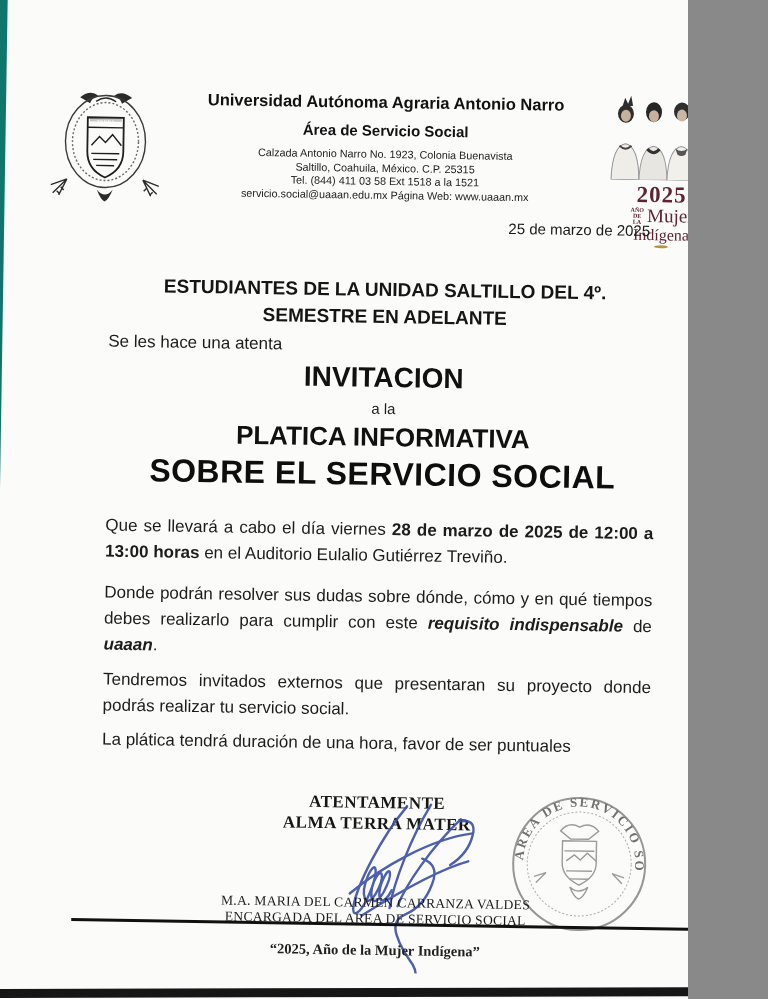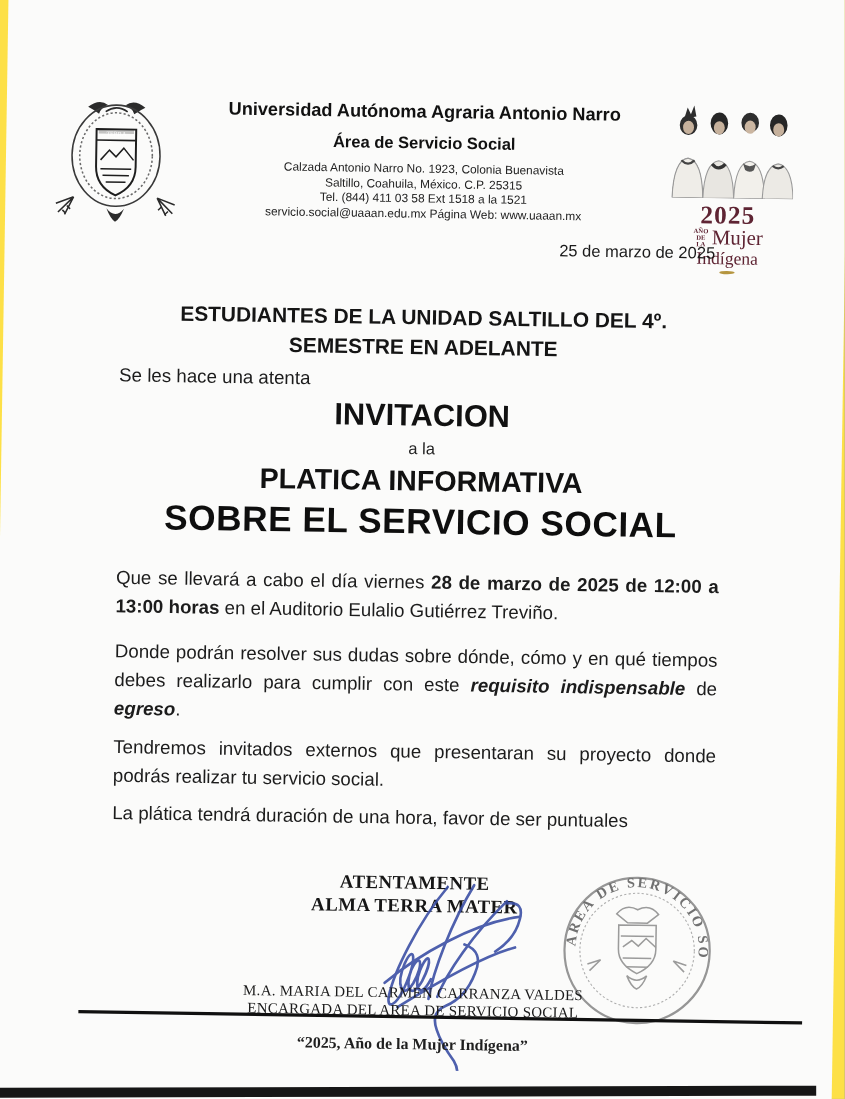--- a/index.html
+++ b/index.html
@@ -1,17 +1,17 @@
 <!DOCTYPE html>
 <html><head>
 <meta charset="utf-8">
 <style>
   html,body{margin:0;padding:0;}
   body{background:#898989;font-family:"Liberation Sans",sans-serif;}
-  .scan{position:relative;width:768px;height:999px;overflow:hidden;background:#fde047;}
+  .scan{position:relative;width:688px;height:999px;overflow:hidden;background:#0f766e;}
   .paper{position:absolute;left:8px;top:-20px;width:764px;height:1045px;background:#fbfbfa;
          transform:rotate(0.9deg);transform-origin:0 0;color:#1c1c1c;}
   .abs{position:absolute;}
 
   
   .crest{left:44px;top:102px;width:112px;height:122px;}
   .hdr-center{left:168px;top:106px;width:424px;text-align:center;}
   .uni{font-weight:bold;font-size:16.5px;line-height:20px;color:#111;}
   .dept{font-weight:bold;font-size:15px;line-height:19px;margin-top:9px;color:#111;}
   .contact{margin-top:8px;font-size:10.8px;line-height:13.5px;color:#222;}
@@ -143,21 +143,21 @@
 
     <div class="abs intro">Se les hace una atenta</div>
 
     <div class="abs t-inv">INVITACION</div>
     <div class="abs t-ala">a la</div>
     <div class="abs t-platica">PLATICA INFORMATIVA</div>
     <div class="abs t-sobre">SOBRE EL SERVICIO SOCIAL</div>
 
     <div class="abs para p1"><span>Que se llevará a cabo el día viernes </span><b>28 de marzo de 2025 de 12:00 a 13:00 horas</b><span> en el Auditorio Eulalio Gutiérrez Treviño.</span></div>
 
-    <div class="abs para p2"><span>Donde podrán resolver sus dudas sobre dónde, cómo y en qué tiempos debes realizarlo para cumplir con este </span><span class="bi">requisito indispensable</span><span> de </span><span class="bi">egreso</span><span>.</span></div>
+    <div class="abs para p2"><span>Donde podrán resolver sus dudas sobre dónde, cómo y en qué tiempos debes realizarlo para cumplir con este </span><span class="bi">requisito indispensable</span><span> de </span><span class="bi">uaaan</span><span>.</span></div>
 
     <div class="abs para p3">Tendremos invitados externos que presentaran su proyecto donde podrás realizar tu servicio social.</div>
     <div class="abs para p4">La plática tendrá duración de una hora, favor de ser puntuales</div>
 
     <div class="abs closing">
       <div>ATENTAMENTE</div>
       <div>ALMA TERRA MATER</div>
     </div>
 
     <svg class="abs stamp" viewBox="0 0 154 154">

